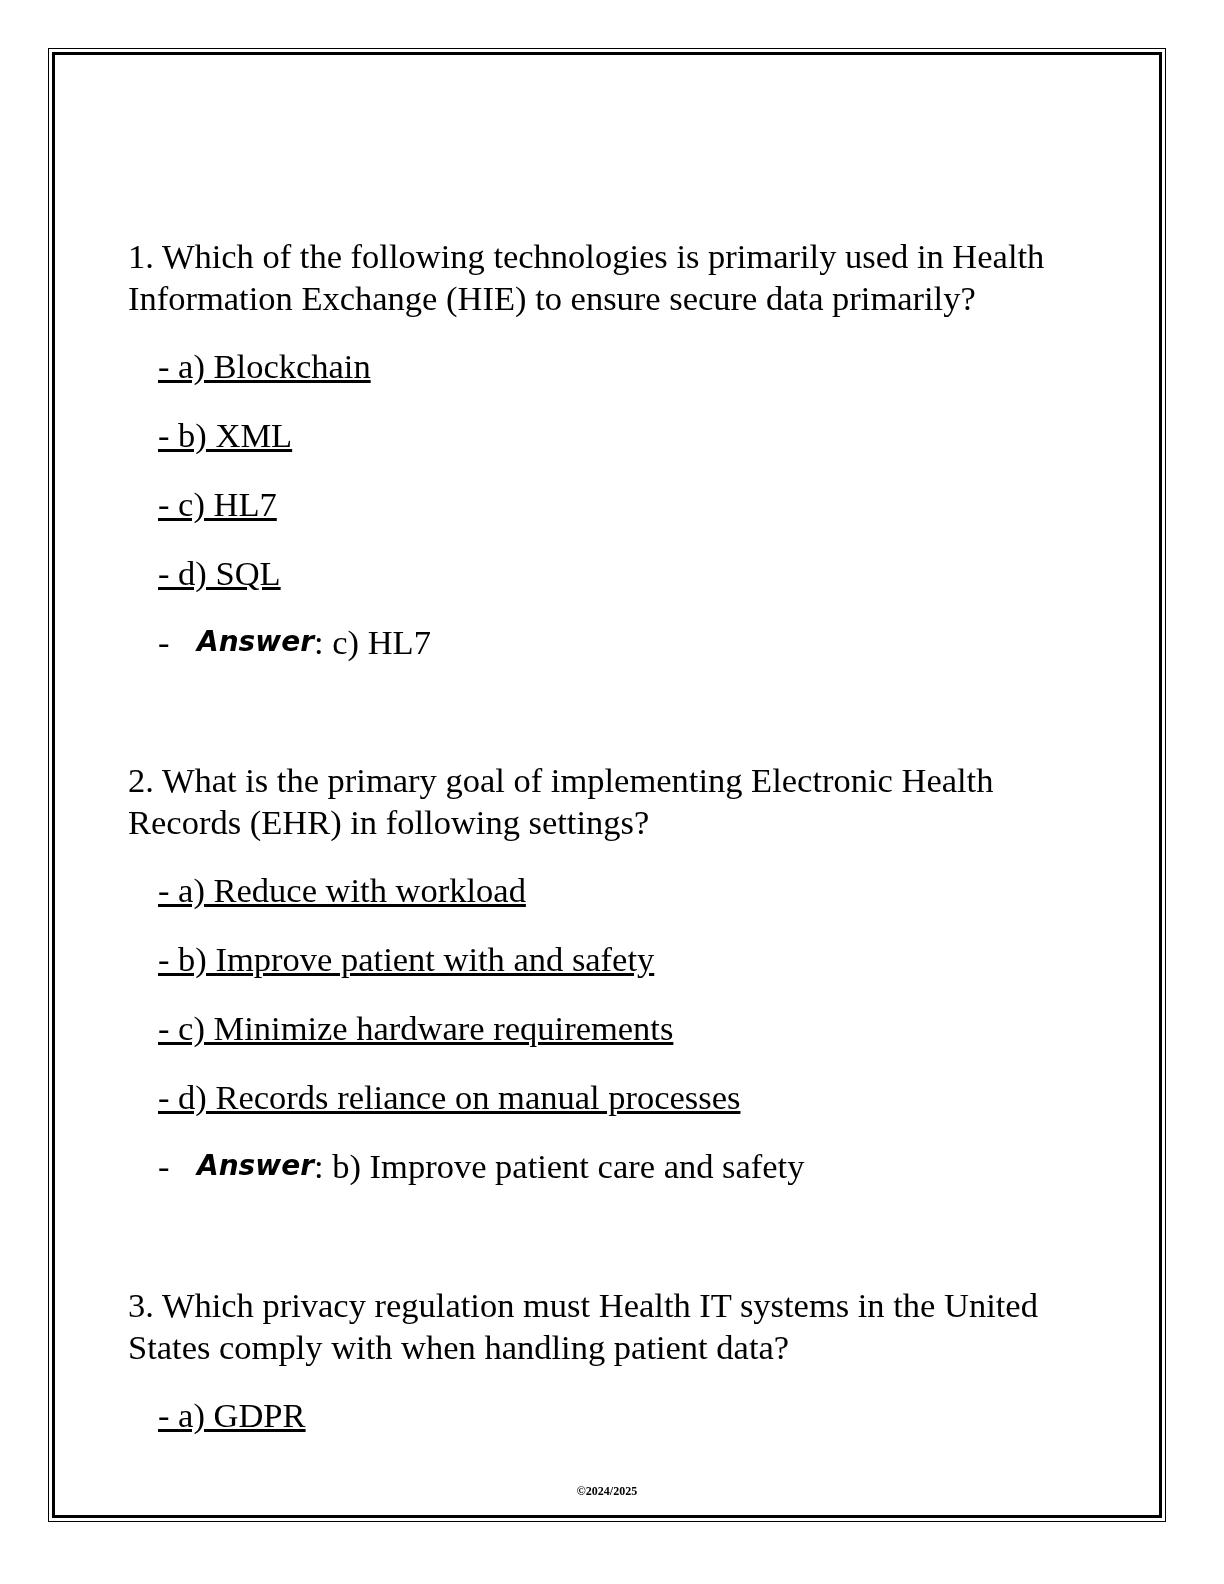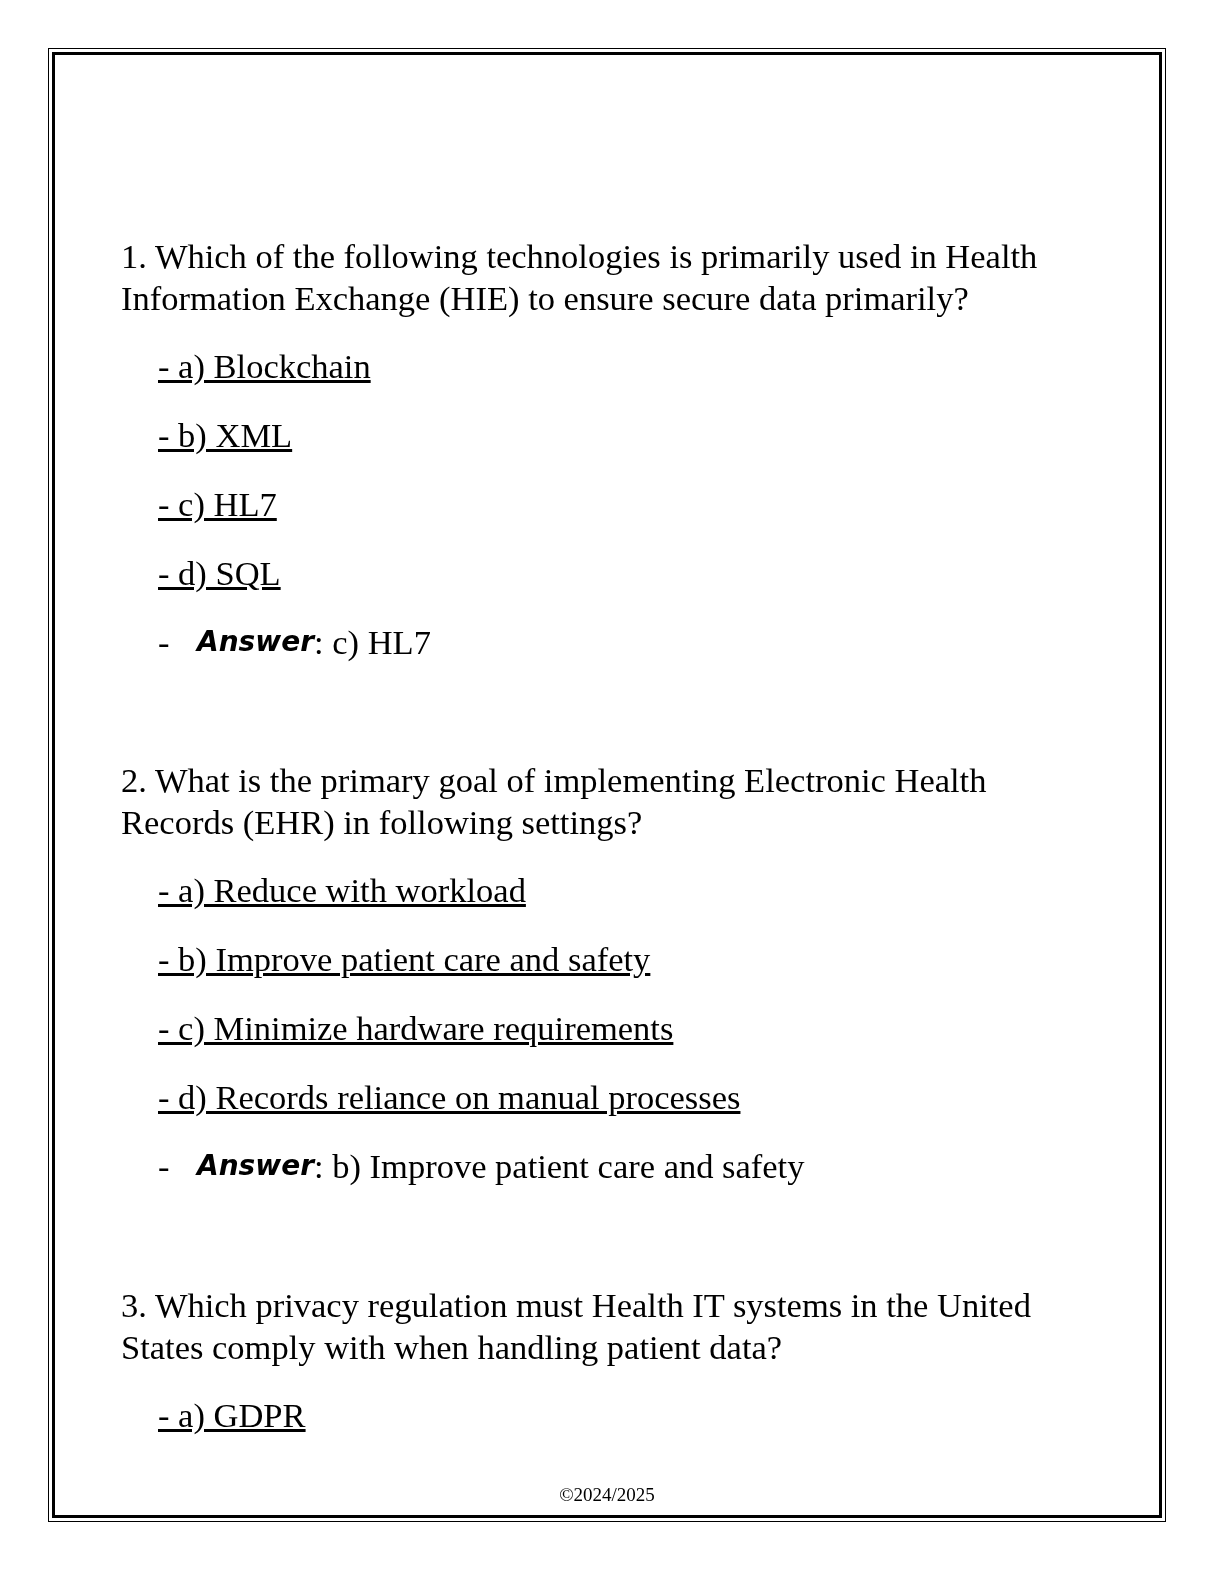--- a/index.html
+++ b/index.html
@@ -2,28 +2,28 @@
 <html><head>
 <meta charset="utf-8">
 <style>
   html, body { margin: 0; padding: 0; background: #ffffff; }
   body { width: 1224px; height: 1584px; position: relative; overflow: hidden;
          font-family: "Liberation Serif", "DejaVu Serif", serif; color: #000; }
   .frame-outer { position: absolute; left: 48px; top: 48px; width: 1118px; height: 1474px;
                  border: 1px solid #000; box-sizing: border-box; }
   .frame-inner { position: absolute; left: 52px; top: 52px; width: 1110px; height: 1466px;
                  border: 3px solid #000; box-sizing: border-box; }
-  .line { position: absolute; left: 121px; font-size: 34.5px; line-height: 42px; white-space: nowrap; }
+  .line { position: absolute; left: 128px; font-size: 34.5px; line-height: 42px; white-space: nowrap; }
   .opt { left: 158px; text-decoration: underline; }
   .ans-dash { position: absolute; left: 158px; }
   .ans-label { position: absolute; left: 197px; font-family: "DejaVu Sans", "Liberation Sans", sans-serif;
                font-weight: bold; font-style: italic; font-size: 28px; }
   .ans-rest { position: absolute; }
   .footer { position: absolute; left: 0; width: 1214px; top: 1484px; text-align: center;
-            font-size: 19px; font-weight: normal; }
+            font-size: 12px; font-weight: bold; }
 </style>
 </head>
 <body>
 
 <div class="frame-outer"></div>
 <div class="frame-inner"></div>
 
 <div>
   <div class="line" style="top:235px">1. Which of the following technologies is primarily used in Health</div>
   <div class="line" style="top:277px">Information Exchange (HIE) to ensure secure data primarily?</div>
@@ -35,21 +35,21 @@
     <span class="line ans-dash" style="top:621px">-</span>
     <span class="line ans-label" style="top:621px">Answer</span>
     <span class="line ans-rest" style="top: 621px; left: 314px; font-family: Liberation Serif, serif;">: c) HL7</span>
   </div>
 </div>
 
 <div>
   <div class="line" style="top:759px">2. What is the primary goal of implementing Electronic Health</div>
   <div class="line" style="top:801px">Records (EHR) in following settings?</div>
   <div class="line opt" style="top:869px">- a) Reduce with workload</div>
-  <div class="line opt" style="top:938px">- b) Improve patient care and safety</div>
+  <div class="line opt" style="top:938px">- b) Improve patient with and safety</div>
   <div class="line opt" style="top:1007px">- c) Minimize hardware requirements</div>
   <div class="line opt" style="top:1076px">- d) Records reliance on manual processes</div>
   <div>
     <span class="line ans-dash" style="top:1145px">-</span>
     <span class="line ans-label" style="top:1145px">Answer</span>
     <span class="line ans-rest" style="top: 1145px; left: 314px;">: b) Improve patient care and safety</span>
   </div>
 </div>
 
 <div>

